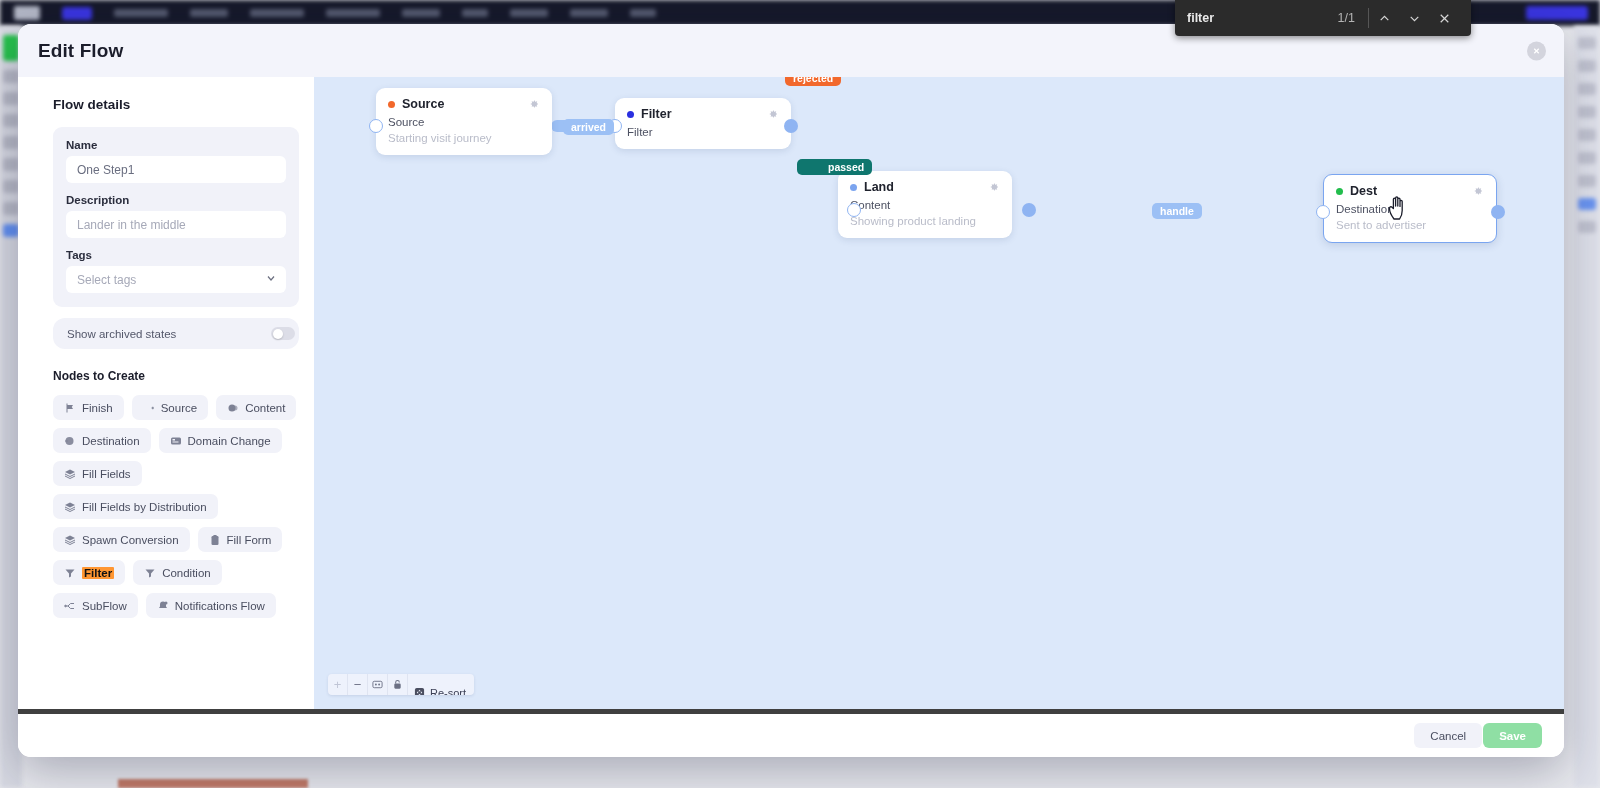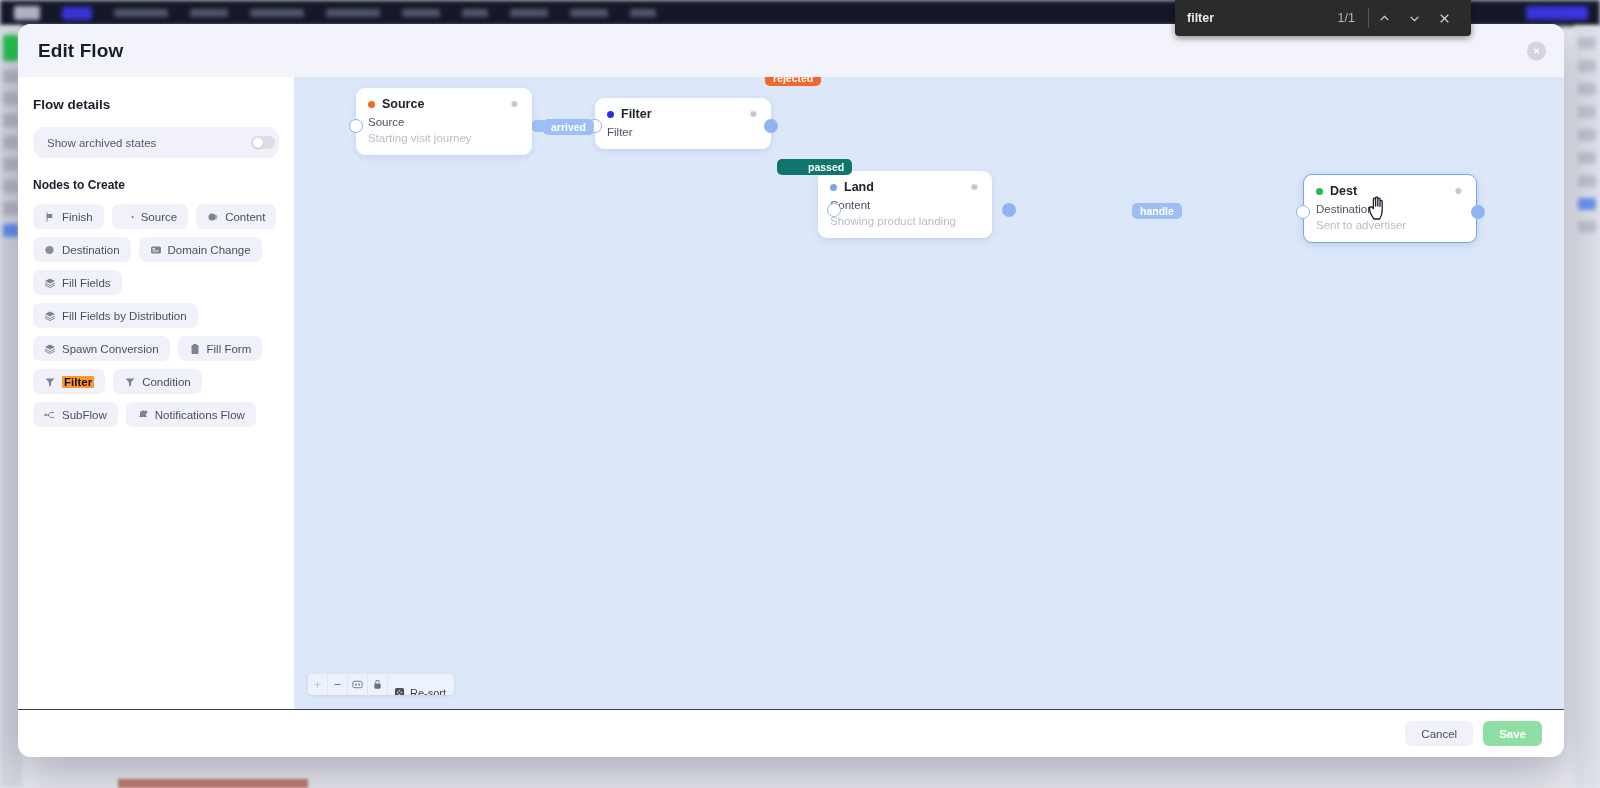--- a/index.html
+++ b/index.html
@@ -79,21 +79,21 @@
     width: 19px; height: 19px; border-radius: 50%;
     background: #d3d4dd; color: #ffffff;
     display: flex; align-items: center; justify-content: center;
     font-size: 11px; cursor: pointer; line-height: 1;
   }
   .modal-body { flex: 1; display: flex; min-height: 0; }
 
   
   .panel {
     width: 276px; flex-shrink: 0; background: #ffffff;
-    padding: 20px 15px 0 15px; overflow: hidden;
+    padding: 20px 15px 0 15px; overflow: hidden; margin-left: 20px;
   }
   .panel-h { font-size: 13.5px; font-weight: 700; color: #1b1d2b; margin-bottom: 15px; }
   .field-card { background: #f1f2f9; border-radius: 9px; padding: 12px 13px 14px; }
   .f-label { font-size: 11.5px; font-weight: 700; color: #2a2d3d; margin-bottom: 5px; }
   .f-input {
     width: 100%; height: 27px; border: none; outline: none;
     background: #ffffff; border-radius: 6px;
     padding: 0 11px; font-size: 12px; color: #6a6e80;
     font-family: "Liberation Sans", sans-serif;
   }
@@ -181,22 +181,22 @@
   }
   .tb-btn.dim { color: #c0c5d6; }
   .tb-resort {
     display: flex; align-items: center; gap: 5px;
     padding: 16px 8px 0 6px; height: 21px; font-size: 11px; color: #3c4056; cursor: pointer;
   }
 
   
   .modal-footer {
     height: 48px; flex-shrink: 0; background: #ffffff;
-    border-top: 1px solid #404040;
-    display: flex; align-items: center; justify-content: flex-end; gap: 10px;
+    border-top: 5px solid #404040;
+    display: flex; align-items: center; justify-content: flex-end; gap: 1px;
     padding: 0 22px;
   }
   .btn {
     height: 25px; padding: 0 16px; border-radius: 6px; border: none;
     font-size: 11.5px; cursor: pointer; font-family: "Liberation Sans", sans-serif;
   }
   .btn-cancel { background: #f1f2f9; color: #4a4e60; }
   .btn-save { background: #8fdfa4; color: #ffffff; font-weight: 600; }
 </style>
 </head>
@@ -274,20 +274,37 @@
           <line x1="18" y1="6" x2="6" y2="18"></line>
         </svg>
     </div>
   </div>
 
   <div class="modal-body">
 
     <div class="panel">
       <div class="panel-h">Flow details</div>
 
+      <div class="field-card">
+        <div class="f-label">Name</div>
+        <input class="f-input" value="One Step1" style="">
+        <div class="f-gap"></div>
+        <div class="f-label">Description</div>
+        <input class="f-input" placeholder="Lander in the middle" style="">
+        <div class="f-gap"></div>
+        <div class="f-label">Tags</div>
+        <div class="f-select">
+          <span>Select tags</span>
+          <span class="chev">
+            <svg width="12" height="12" viewBox="0 0 24 24" fill="none" stroke="currentColor" stroke-width="2.4">
+                <polyline points="6,9 12,16 18,9"></polyline>
+              </svg>
+          </span>
+        </div>
+      </div>
 
       <div class="toggle-row">
         <span class="toggle-label">Show archived states</span>
         <span class="toggle">
             <span class="knob"></span>
           </span>
       </div>
 
       <div class="nodes-h">Nodes to Create</div>
       <div class="chips">

